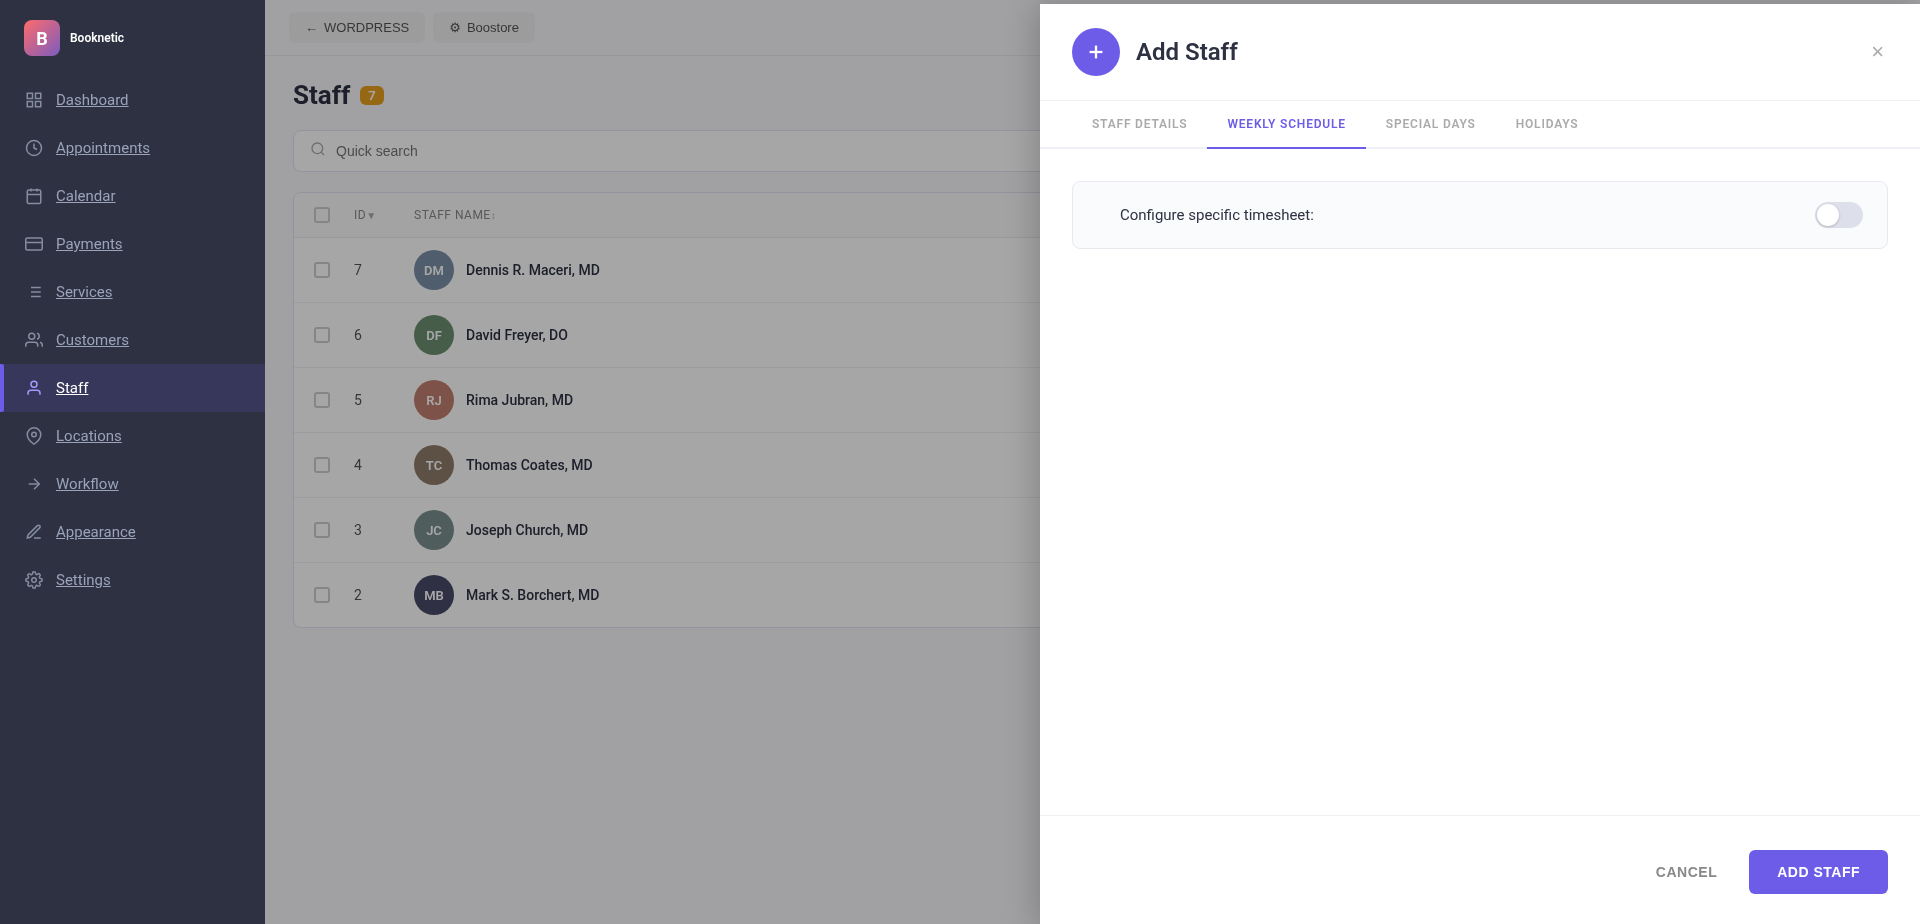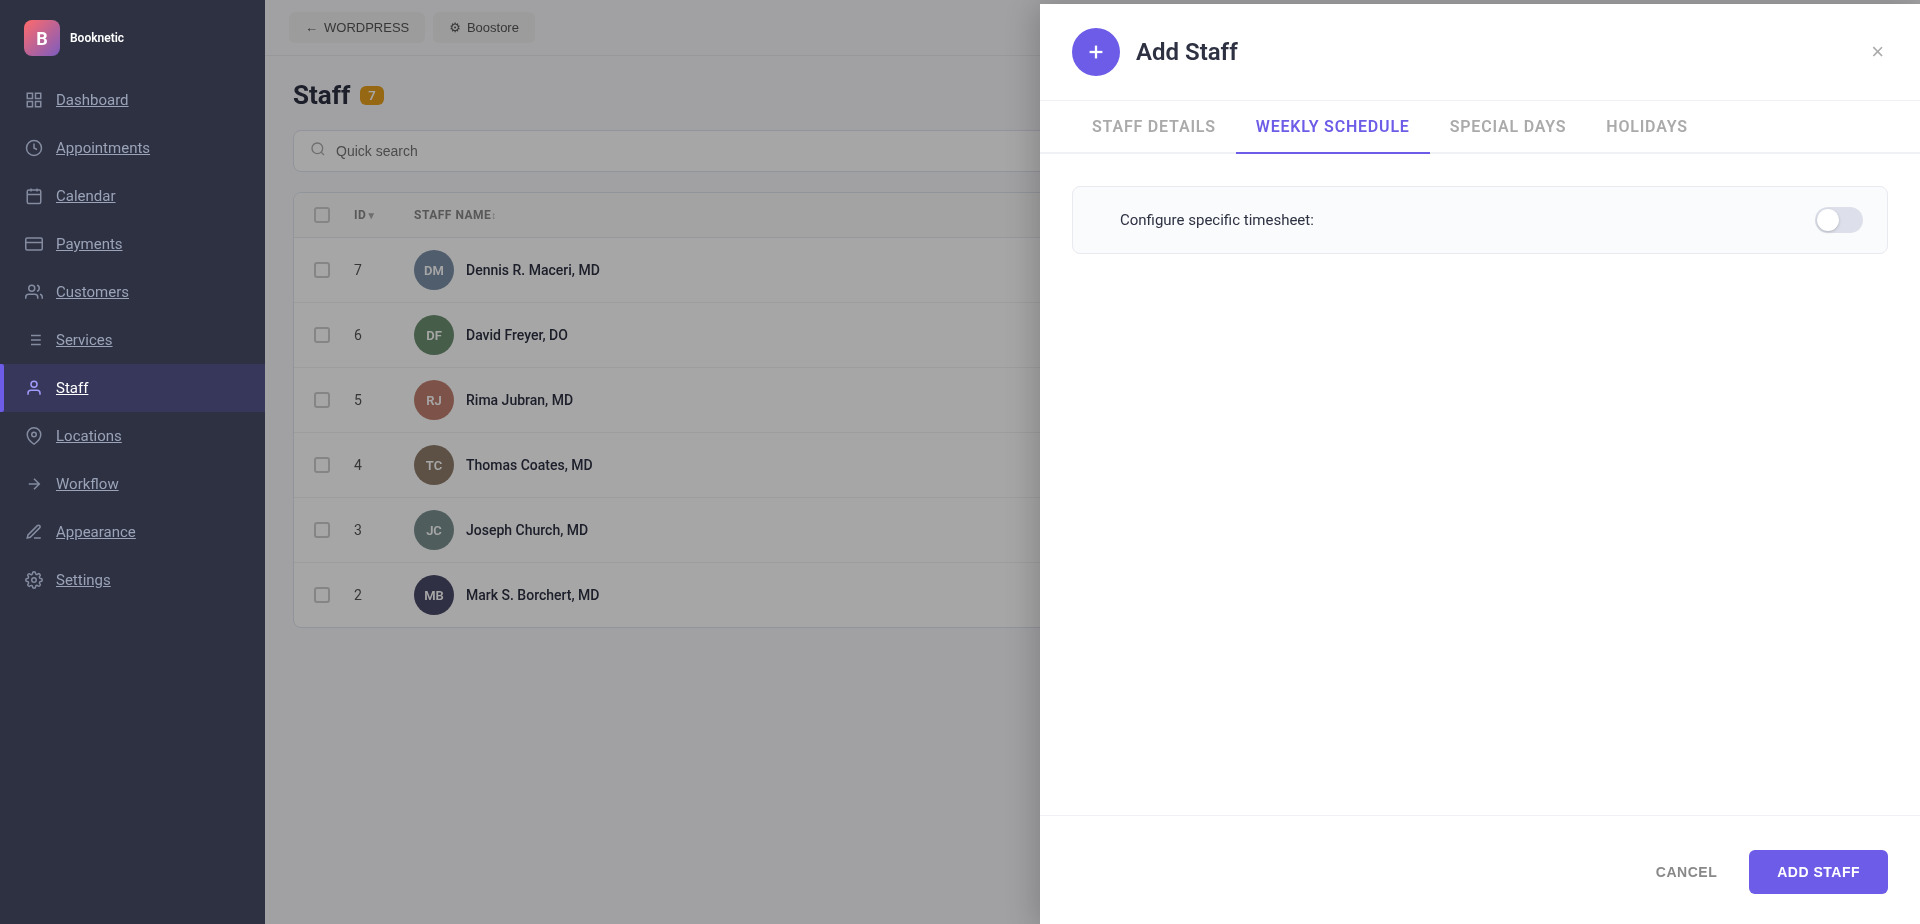--- a/index.html
+++ b/index.html
@@ -156,21 +156,21 @@
     }
     .table-header {
       display: grid;
       grid-template-columns: 40px 60px 1fr;
       padding: 14px 20px;
       border-bottom: 1px solid #e8eaf0;
       background: #fafbfc;
     }
     .table-header-cell {
       font-size: 12px;
-      font-weight: 700;
+      font-weight: 400;
       color: #888;
       text-transform: uppercase;
       letter-spacing: 0.5px;
       display: flex;
       align-items: center;
       gap: 0;
     }
     .table-row {
       display: grid;
       grid-template-columns: 40px 60px 1fr;
@@ -269,21 +269,21 @@
 
     
     .modal-tabs {
       display: flex;
       border-bottom: 2px solid #f0f1f5;
       padding: 0 32px;
       gap: 0;
     }
     .modal-tab {
       padding: 16px 20px;
-      font-size: 16px;
+      font-size: 12px;
       font-weight: 600;
       text-transform: uppercase;
       letter-spacing: 0.8px;
       color: #aaa;
       cursor: pointer;
       border-bottom: 2px solid transparent;
       margin-bottom: -2px;
     }
     .modal-tab.active {
       color: #6c5ce7;
@@ -416,41 +416,41 @@
             <rect x="1" y="4" width="22" height="16" rx="2"></rect>
             <line x1="1" y1="10" x2="23" y2="10"></line>
           </svg>
       </span>
       <span>Payments</span>
     </div>
 
     <div class="nav-item">
       <span class="nav-icon">
         <svg width="18" height="18" viewBox="0 0 24 24" fill="none" stroke="currentColor" stroke-width="2">
-            <path d="M17 21v-2a4 4 0 0 0-4-4H5a4 4 0 0 0-4 4v2"></path>
-            <circle cx="9" cy="7" r="4"></circle>
-            <path d="M23 21v-2a4 4 0 0 0-3-3.87"></path>
-            <path d="M16 3.13a4 4 0 0 1 0 7.75"></path>
-          </svg>
-      </span>
-      <span>Customers</span>
-    </div>
-
-    <div class="nav-item">
-      <span class="nav-icon">
-        <svg width="18" height="18" viewBox="0 0 24 24" fill="none" stroke="currentColor" stroke-width="2">
             <line x1="8" y1="6" x2="21" y2="6"></line>
             <line x1="8" y1="12" x2="21" y2="12"></line>
             <line x1="8" y1="18" x2="21" y2="18"></line>
             <line x1="3" y1="6" x2="3.01" y2="6"></line>
             <line x1="3" y1="12" x2="3.01" y2="12"></line>
             <line x1="3" y1="18" x2="3.01" y2="18"></line>
           </svg>
       </span>
       <span>Services</span>
+    </div>
+
+    <div class="nav-item">
+      <span class="nav-icon">
+        <svg width="18" height="18" viewBox="0 0 24 24" fill="none" stroke="currentColor" stroke-width="2">
+            <path d="M17 21v-2a4 4 0 0 0-4-4H5a4 4 0 0 0-4 4v2"></path>
+            <circle cx="9" cy="7" r="4"></circle>
+            <path d="M23 21v-2a4 4 0 0 0-3-3.87"></path>
+            <path d="M16 3.13a4 4 0 0 1 0 7.75"></path>
+          </svg>
+      </span>
+      <span>Customers</span>
     </div>
 
     <div class="nav-item active">
       <span class="nav-icon">
         <svg width="18" height="18" viewBox="0 0 24 24" fill="none" stroke="currentColor" stroke-width="2">
             <path d="M20 21v-2a4 4 0 0 0-4-4H8a4 4 0 0 0-4 4v2"></path>
             <circle cx="12" cy="7" r="4"></circle>
           </svg>
       </span>
       <span>Staff</span>

